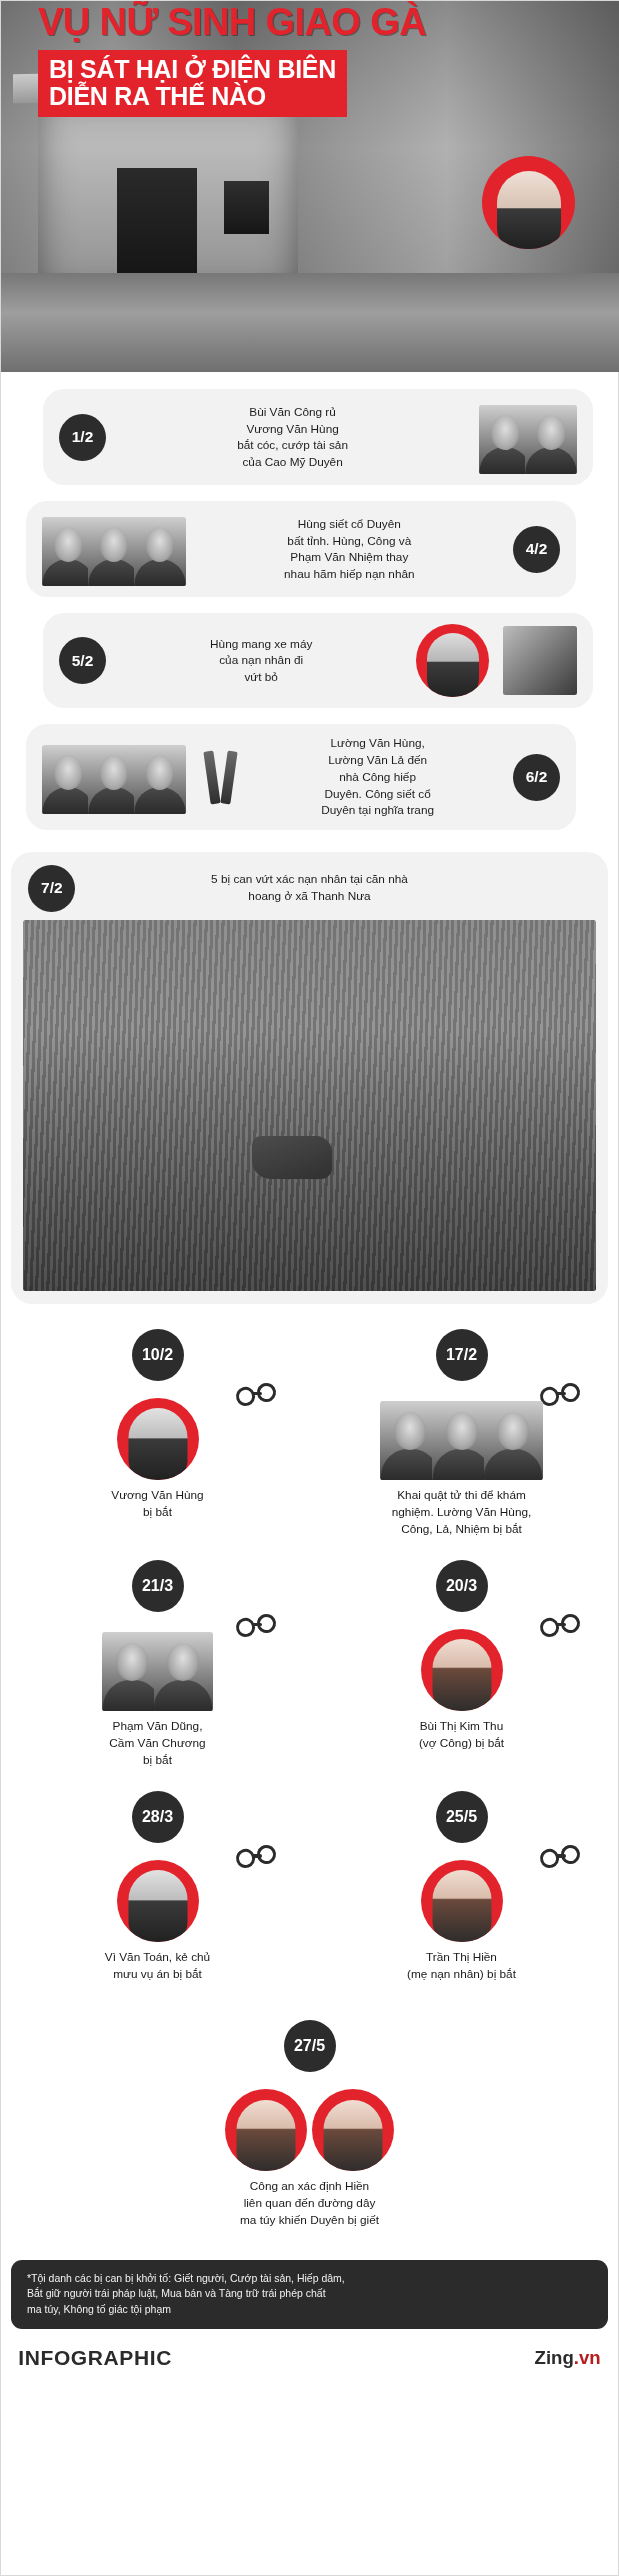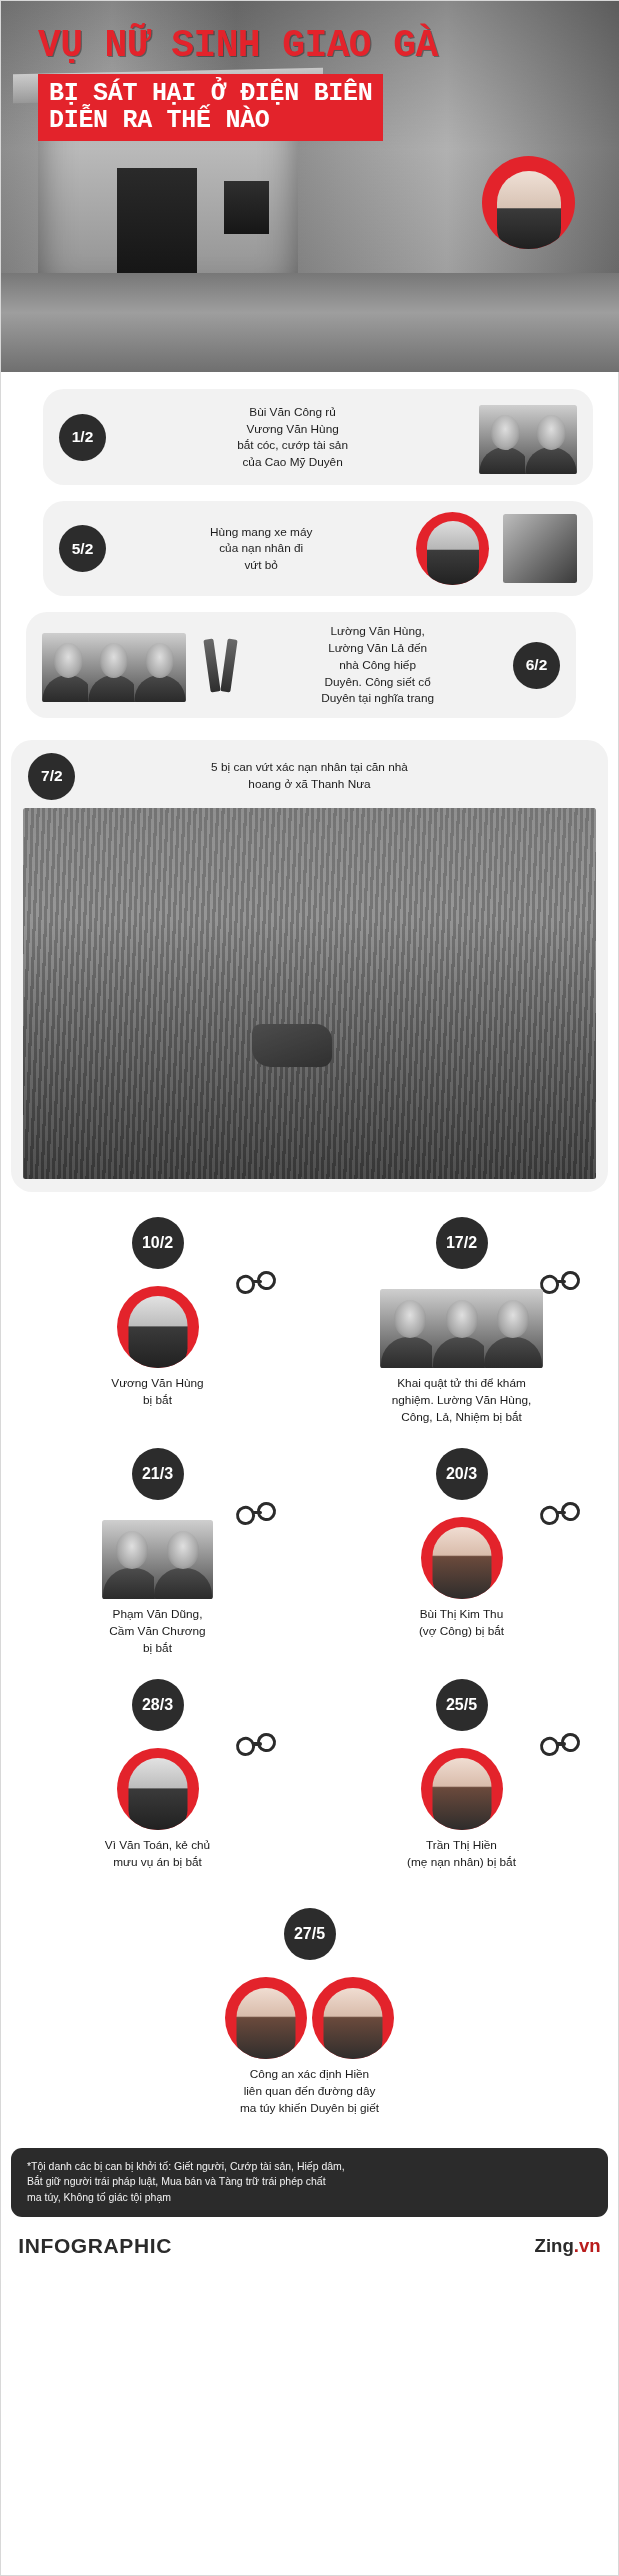--- a/index.html
+++ b/index.html
@@ -62,23 +62,22 @@
   .ground {
     position: absolute; left: 0; bottom: 0; width: 619px; height: 99px;
     background: linear-gradient(180deg,#777,#9e9e9e 40%,#6f6f6f 100%);
   }
   .hero-overlay {
     position: absolute; inset: 0;
     background: linear-gradient(180deg, rgba(0,0,0,.30) 0%, rgba(0,0,0,0) 40%);
   }
   .hero-title {
     position: absolute;
-    left: 37px; top: 26px;
+    left: 37px; top: 2px;
     width: 545px;
-    font-family: Liberation Mono, monospace;
   }
   .hero-title .l1 {
     font-size: 38px;
     font-weight: bold;
     letter-spacing: -0.6px;
     color: #e3232b;
     text-shadow: 1.2px 1.2px 0 rgba(0,0,0,.35);
     line-height: 1;
   }
   .hero-title-sub {
@@ -385,20 +384,34 @@
 Vương Văn Hùng
 bắt cóc, cướp tài sản
 của Cao Mỹ Duyên</div>
         <div class="card-photos">
           <div class="mug"></div>
           <div class="mug"></div>
         </div>
       </div>
     </div>
 
+    <div class="row">
+      <div class="card left-offset">
+        <div class="card-photos">
+          <div class="mug"></div>
+          <div class="mug"></div>
+          <div class="mug"></div>
+        </div>
+        <div class="card-text" style="white-space: pre-line;">Hùng siết cổ Duyên
+bất tỉnh. Hùng, Công và
+Phạm Văn Nhiệm thay
+nhau hãm hiếp nạn nhân</div>
+        <div class="badge">4/2</div>
+      </div>
+    </div>
 
     <div class="row">
       <div class="card right-offset">
         <div class="badge">5/2</div>
         <div class="card-text" style="white-space: pre-line;">Hùng mang xe máy
 của nạn nhân đi
 vứt bỏ</div>
         <div class="circle-photo">
           <div class="face"></div>
         </div>

